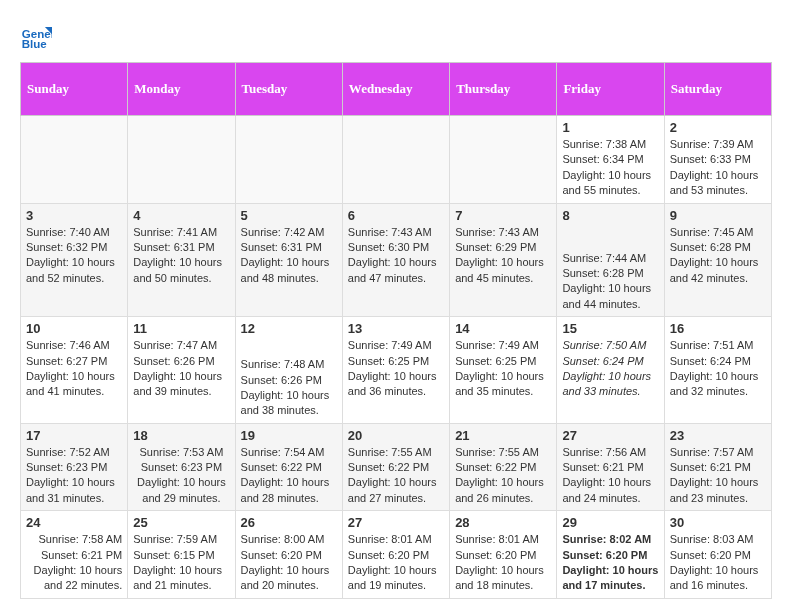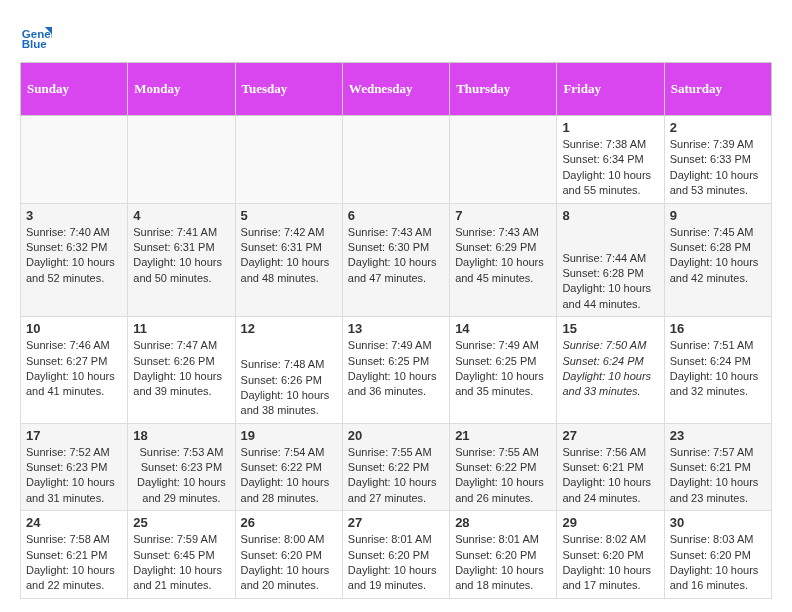--- a/index.html
+++ b/index.html
@@ -282,29 +282,29 @@
           <div class="day-num">23</div>
           <div class="day-info" style="white-space: pre-line;">Sunrise: 7:57 AM
 Sunset: 6:21 PM
 Daylight: 10 hours
 and 23 minutes.</div>
         </td>
       </tr>
       <tr>
         <td>
           <div class="day-num">24</div>
-          <div class="day-info" style="white-space: pre-line;">Sunrise: 7:58 AM
+          <div class="day-info" style="white-space: pre-line; text-align: right;">Sunrise: 7:58 AM
 Sunset: 6:21 PM
 Daylight: 10 hours
 and 22 minutes.</div>
         </td>
         <td>
           <div class="day-num">25</div>
           <div class="day-info" style="white-space: pre-line;">Sunrise: 7:59 AM
-Sunset: 6:45 PM
+Sunset: 6:15 PM
 Daylight: 10 hours
 and 21 minutes.</div>
         </td>
         <td>
           <div class="day-num">26</div>
           <div class="day-info" style="white-space: pre-line;">Sunrise: 8:00 AM
 Sunset: 6:20 PM
 Daylight: 10 hours
 and 20 minutes.</div>
         </td>
@@ -317,21 +317,21 @@
         </td>
         <td>
           <div class="day-num">28</div>
           <div class="day-info" style="white-space: pre-line;">Sunrise: 8:01 AM
 Sunset: 6:20 PM
 Daylight: 10 hours
 and 18 minutes.</div>
         </td>
         <td>
           <div class="day-num">29</div>
-          <div class="day-info" style="white-space: pre-line;">Sunrise: 8:02 AM
+          <div class="day-info" style="white-space: pre-line; font-weight: bold;">Sunrise: 8:02 AM
 Sunset: 6:20 PM
 Daylight: 10 hours
 and 17 minutes.</div>
         </td>
         <td>
           <div class="day-num">30</div>
           <div class="day-info" style="white-space: pre-line;">Sunrise: 8:03 AM
 Sunset: 6:20 PM
 Daylight: 10 hours
 and 16 minutes.</div>

